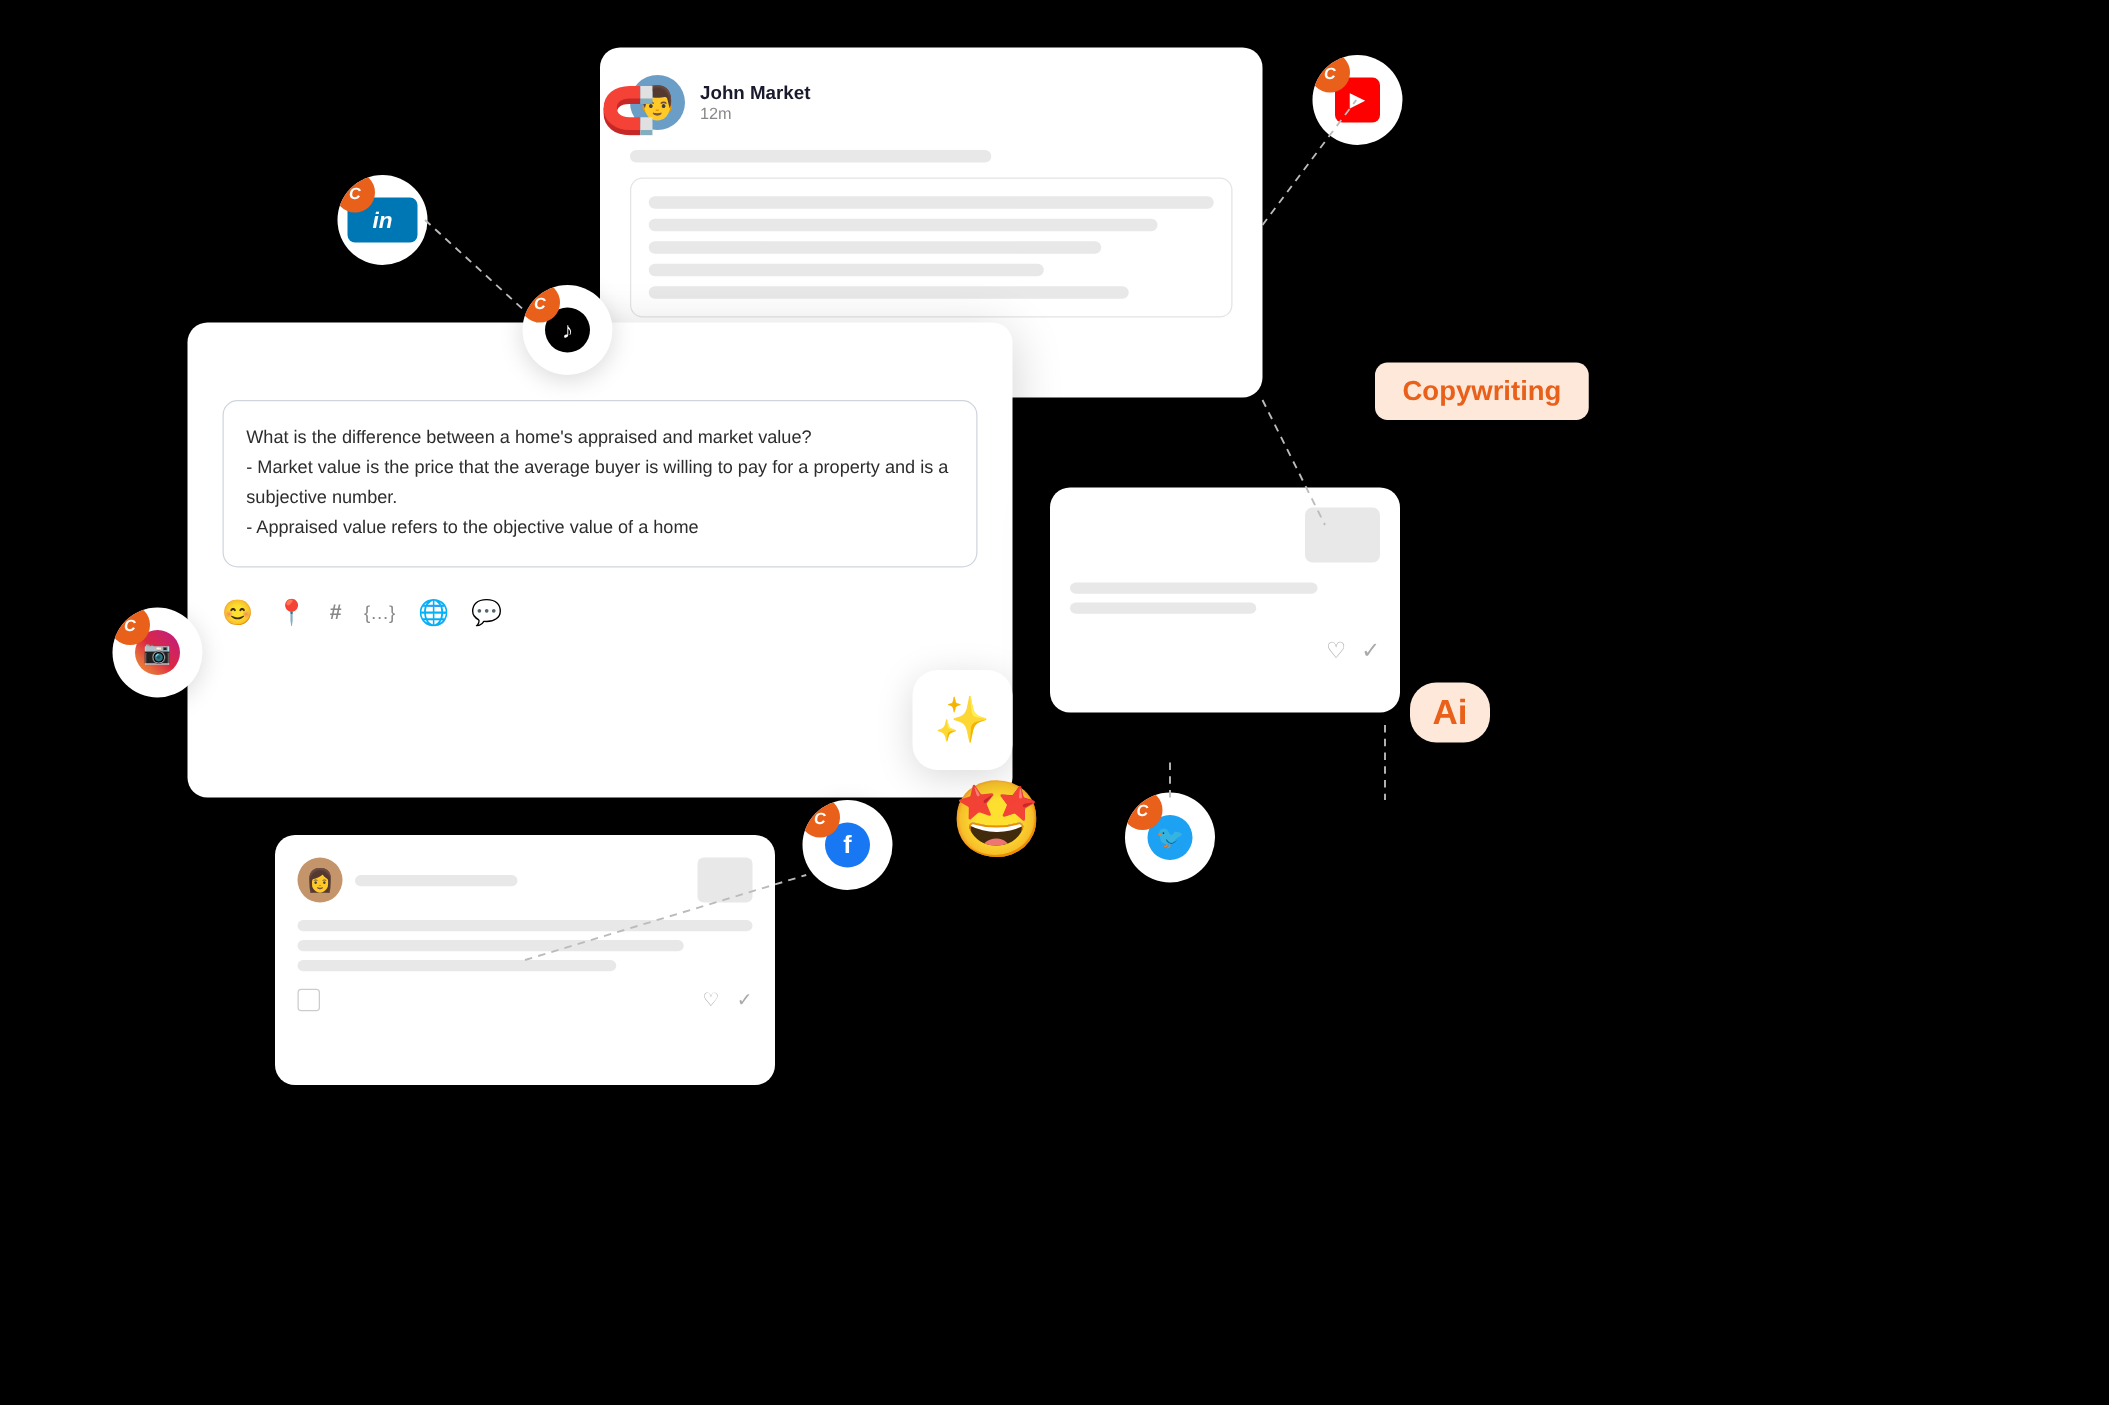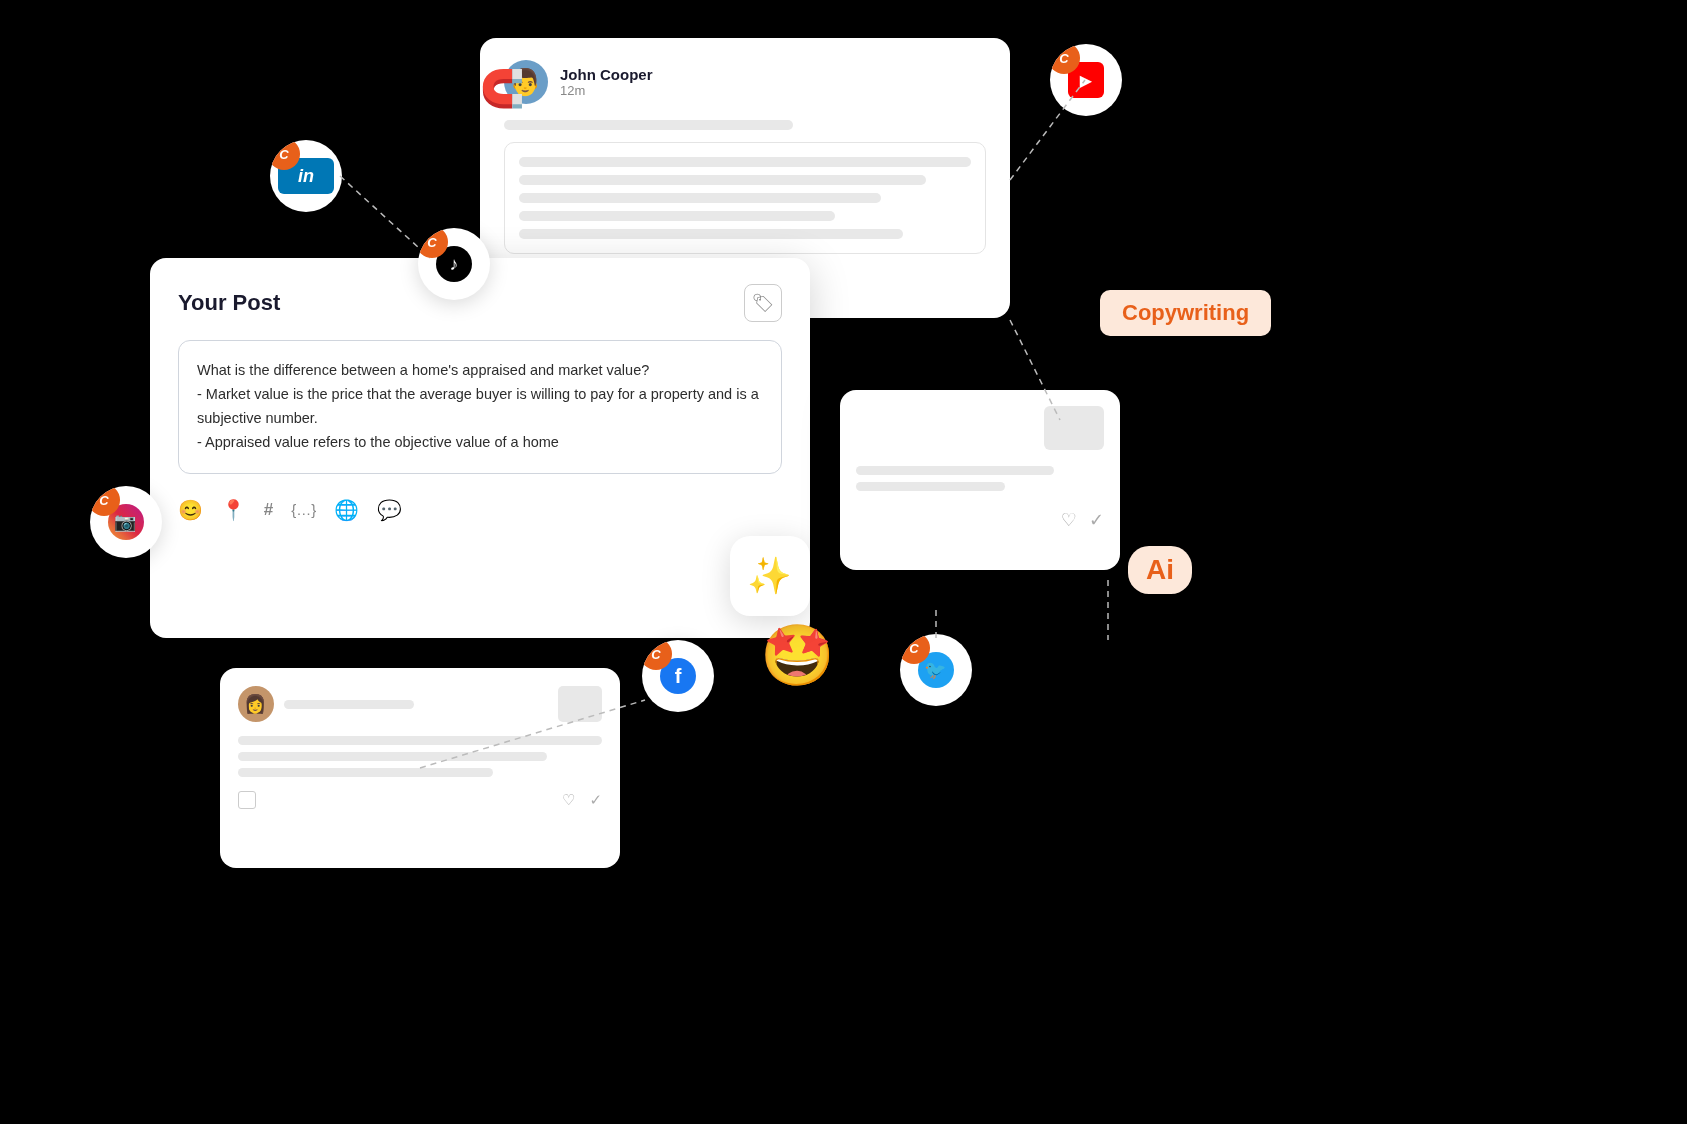--- a/index.html
+++ b/index.html
@@ -102,20 +102,21 @@
       align-items: center;
       justify-content: center;
       color: #888;
       font-size: 18px;
     }
     .card-post .post-content-box {
       border: 1.5px solid #d0d5dd;
       border-radius: 12px;
       padding: 18px;
       margin-bottom: 16px;
+      margin-top: 36px;
     }
     .card-post .post-content-box p {
       font-size: 14.5px;
       color: #2d2d2d;
       line-height: 1.65;
     }
     .card-post .toolbar {
       display: flex;
       gap: 18px;
       align-items: center;
@@ -452,39 +453,35 @@
 
     <line x1="340" y1="176" x2="430" y2="258" stroke="#bbb" stroke-width="1.5" stroke-dasharray="6,5" fill="none"></line>
   </svg>
 
   <div class="card card-john">
     <div class="user-row">
       <div class="avatar">
         <span style="font-size:26px;">👨</span>
       </div>
       <div class="user-info">
-        <div class="name">John Cooper</div>
+        <div class="name">John Market</div>
         <div class="time">12m</div>
       </div>
     </div>
     <div class="skeleton-line" style="width:60%"></div>
     <div class="content-area">
       <div class="skeleton-line" style="width:100%"></div>
       <div class="skeleton-line" style="width:90%"></div>
       <div class="skeleton-line" style="width:80%"></div>
       <div class="skeleton-line" style="width:70%"></div>
       <div class="skeleton-line" style="width:85%; margin-bottom:0"></div>
     </div>
   </div>
 
   <div class="card card-post">
-    <div class="post-header">
-      <div class="post-title">Your Post</div>
-      <div class="tag-icon">🏷</div>
-    </div>
     <div class="post-content-box">
       <p style="white-space: pre-line;">What is the difference between a home's appraised and market value?
 - Market value is the price that the average buyer is willing to pay for a property and is a subjective number.
 - Appraised value refers to the objective value of a home</p>
     </div>
     <div class="toolbar">
       <span>😊</span>
       <span>📍</span>
       <span style="font-size:17px;font-weight:600;color:#888">#</span>
       <span style="font-size:15px;color:#888">{…}</span>

